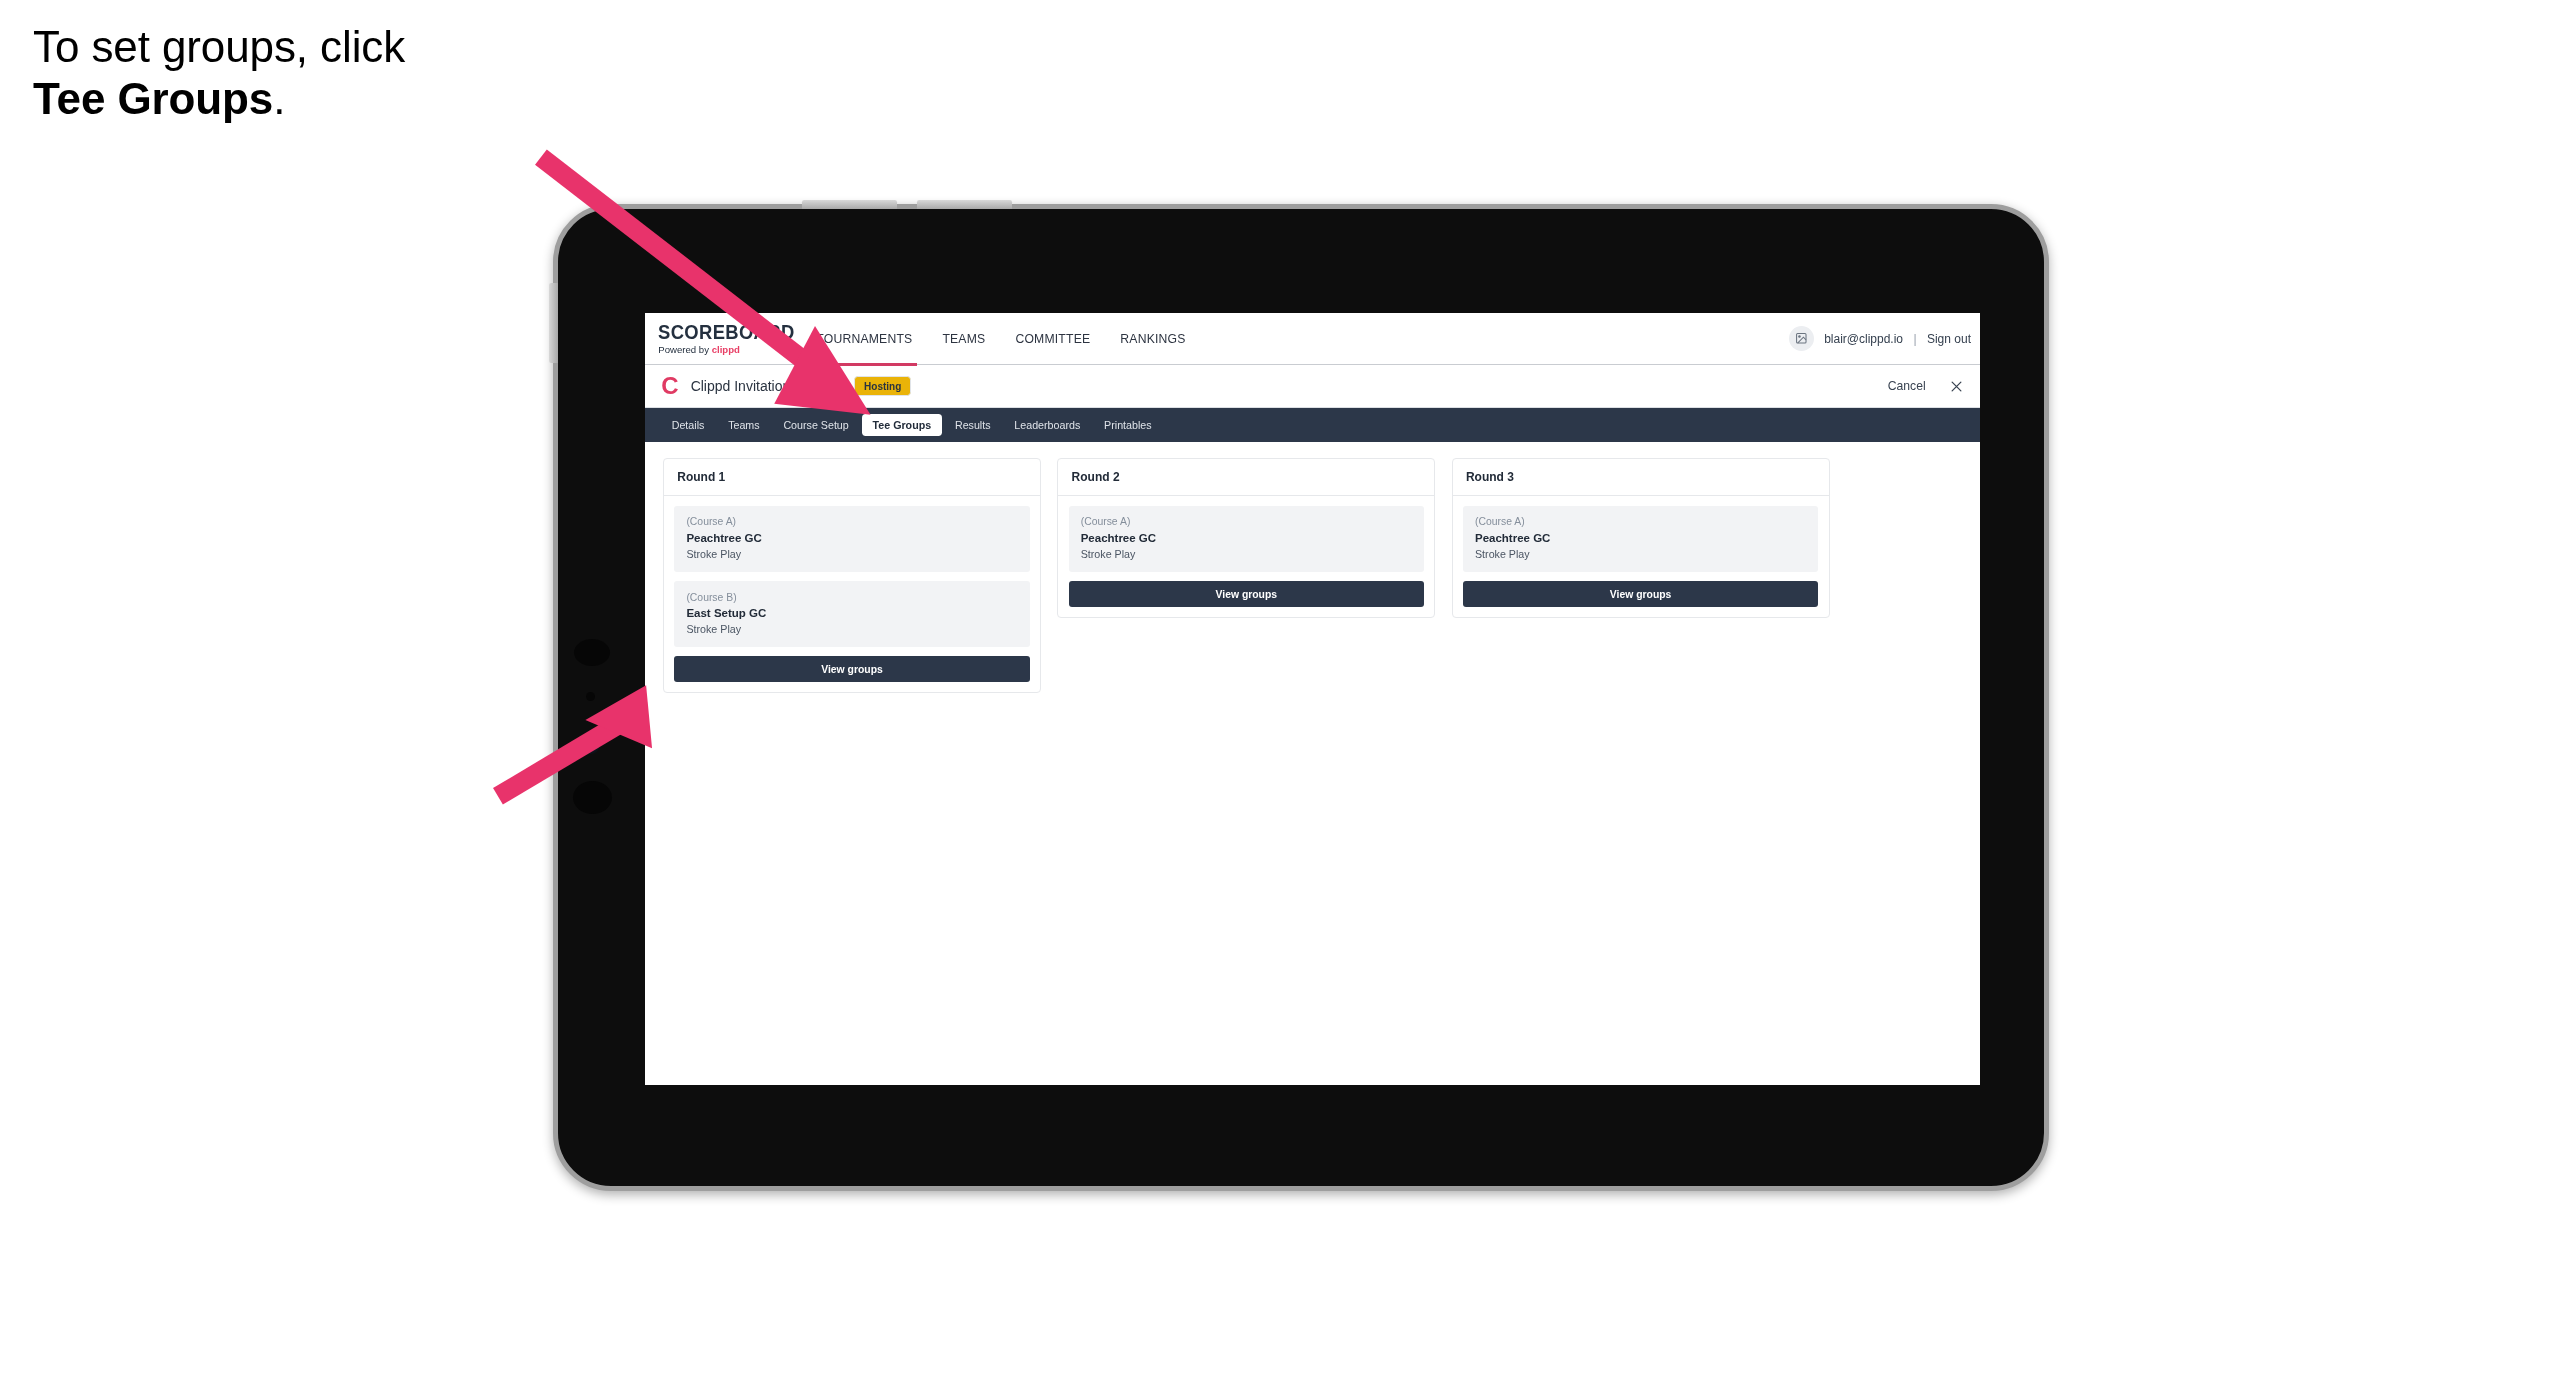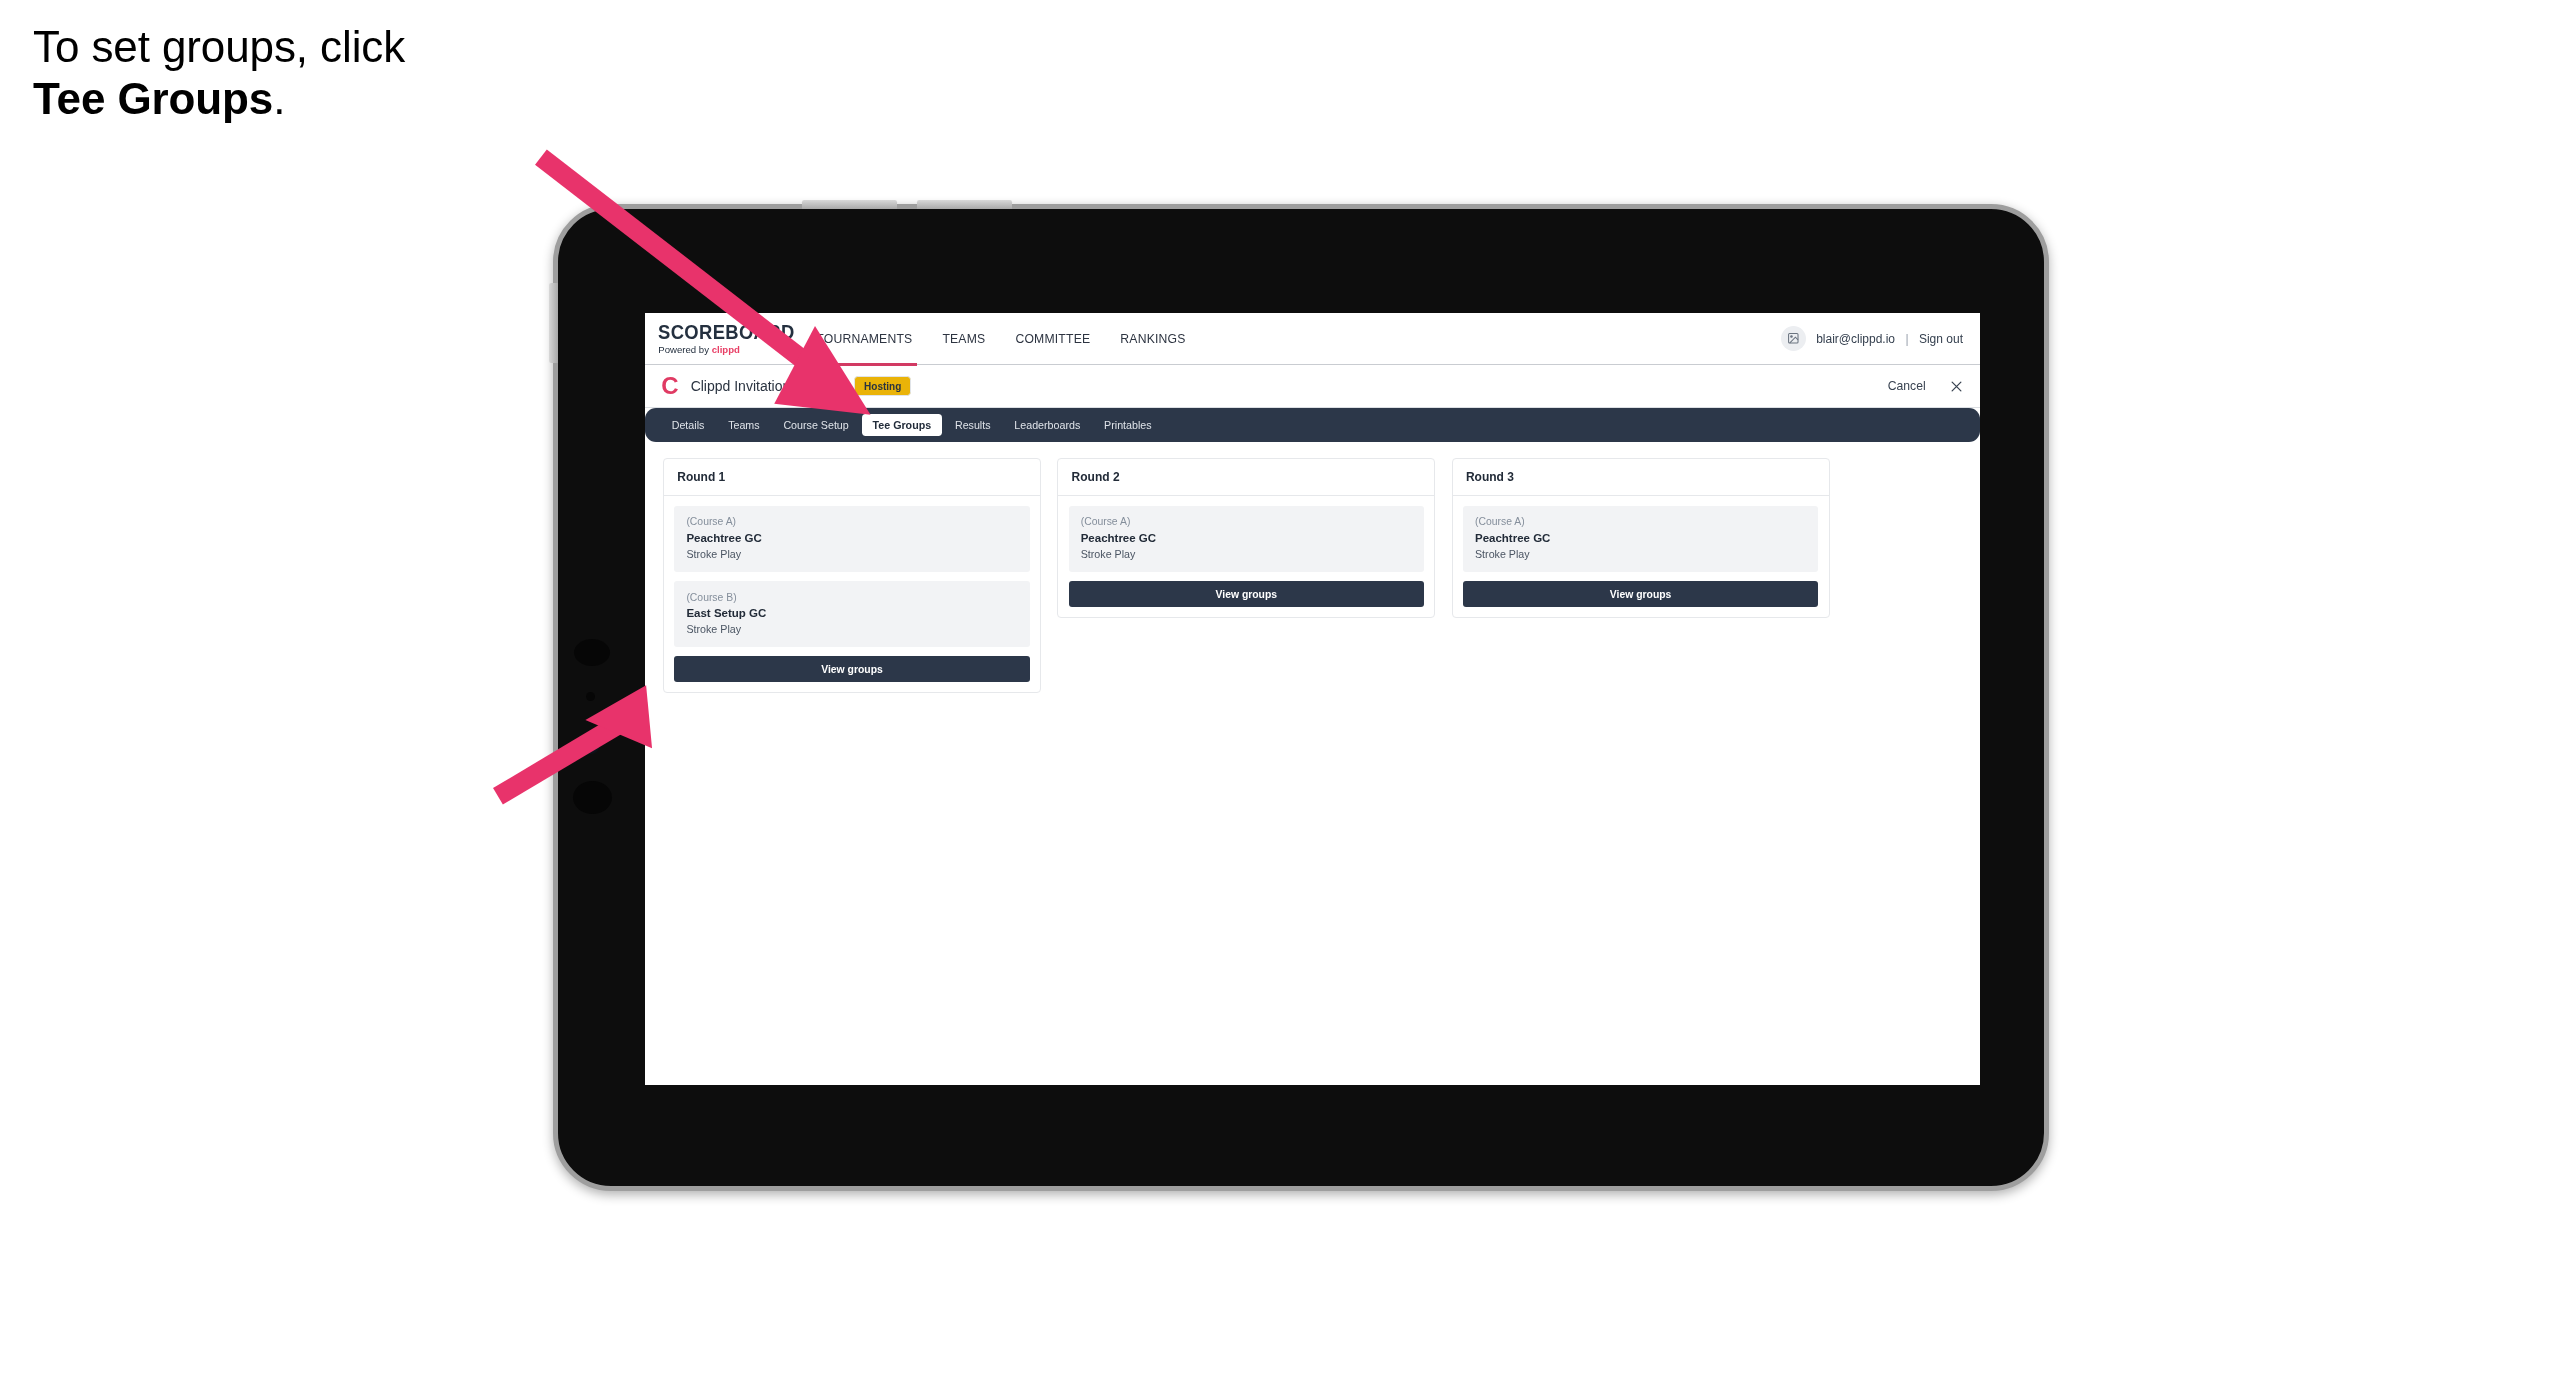--- a/index.html
+++ b/index.html
@@ -85,21 +85,21 @@
     padding: 0 15px; height: 52px; line-height: 52px;
     position: relative; cursor: pointer; white-space: nowrap;
   }
   .nav-link.active::after {
     content: ""; position: absolute; left: 10.4px; right: 10.4px; bottom: -1.5px;
     height: 3px; background: #d23a63;
   }
   #nav-links { display: flex; margin-left: 30px; }
 
   #topnav-right {
-    margin-left: auto; margin-right: 17px;
+    margin-left: auto; margin-right: 9px;
     display: flex; align-items: center; gap: 10.4px;
     font-size: 12px; color: #35404f;
   }
   #avatar {
     width: 25px; height: 25px; border-radius: 50%;
     background: #eceef1; display: flex; align-items: center; justify-content: center;
   }
   #avatar svg { width: 12.6px; height: 12.6px; }
   .divider-pipe { color: #9aa2ad; }
   #signout { cursor: pointer; }
@@ -122,21 +122,21 @@
   }
   #tourbar-right {
     margin-left: auto; display: flex; align-items: center; gap: 23px;
     font-size: 12.2px; color: #394351; cursor: pointer;
   }
   #cancel-x { font-size: 15px; line-height: 1; }
 
   
   #tabstrip {
     height: 34px; background: #2c3749;
-    display: flex; align-items: center; padding-left: 16.3px; gap: 3px; border-radius: 11px;
+    display: flex; align-items: center; padding-left: 16.3px; gap: 3px;
   }
   .tab {
     font-size: 10.7px; color: #dfe3e9; padding: 5.2px 10.4px;
     border-radius: 3.7px; cursor: pointer; white-space: nowrap;
   }
   .tab.active { background: #ffffff; color: #222c3a; font-weight: 700; }
 
   
   #content { padding: 16.3px 18px; background: #fff; height: 643px; }
   #rounds { display: flex; gap: 16.3px; align-items: flex-start; }

